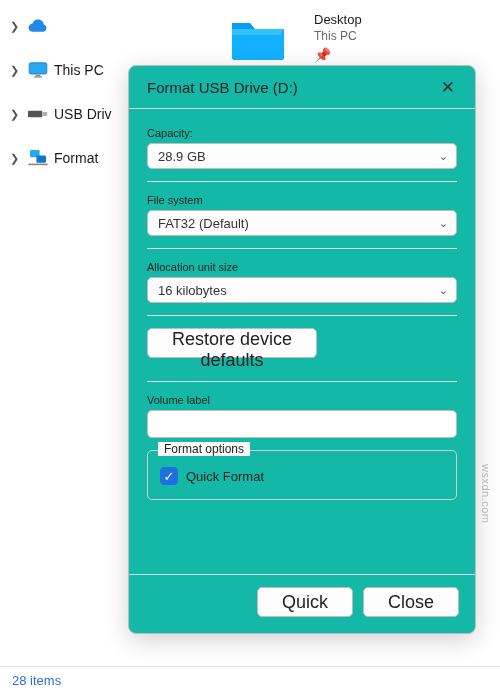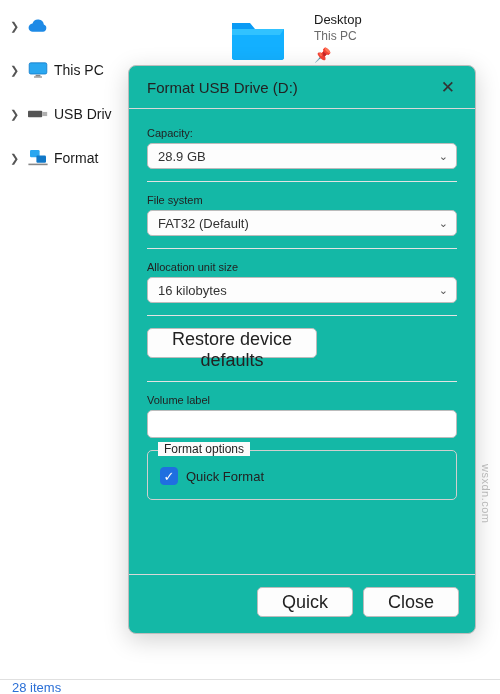--- a/index.html
+++ b/index.html
@@ -28,21 +28,21 @@
 
     .content-pane { flex: 1; padding: 8px 6px; }
     .folder-tile { display: flex; align-items: center; gap: 28px; padding: 4px; }
     .folder-icon { width: 56px; height: 44px; }
     .folder-meta { line-height: 1.3; font-size: 13px; }
     .folder-name { color: #1a1a1a; }
     .folder-sub  { color: #6a6a6a; font-size: 12px; }
     .pin-icon { color: #6a6a6a; font-size: 14px; margin-top: 2px; display: inline-block; }
 
     .status-bar {
-      height: 15px; border-top: 1px solid #e0e0e0;
+      height: 28px; border-top: 1px solid #e0e0e0;
       display: flex; align-items: center; padding: 0 12px;
       font-size: 13px; color: #2a6fd6;
     }
 
     
     .dialog {
       position: absolute;
       left: 128px; top: 65px;
       width: 348px;
       background: #14b8a6;

